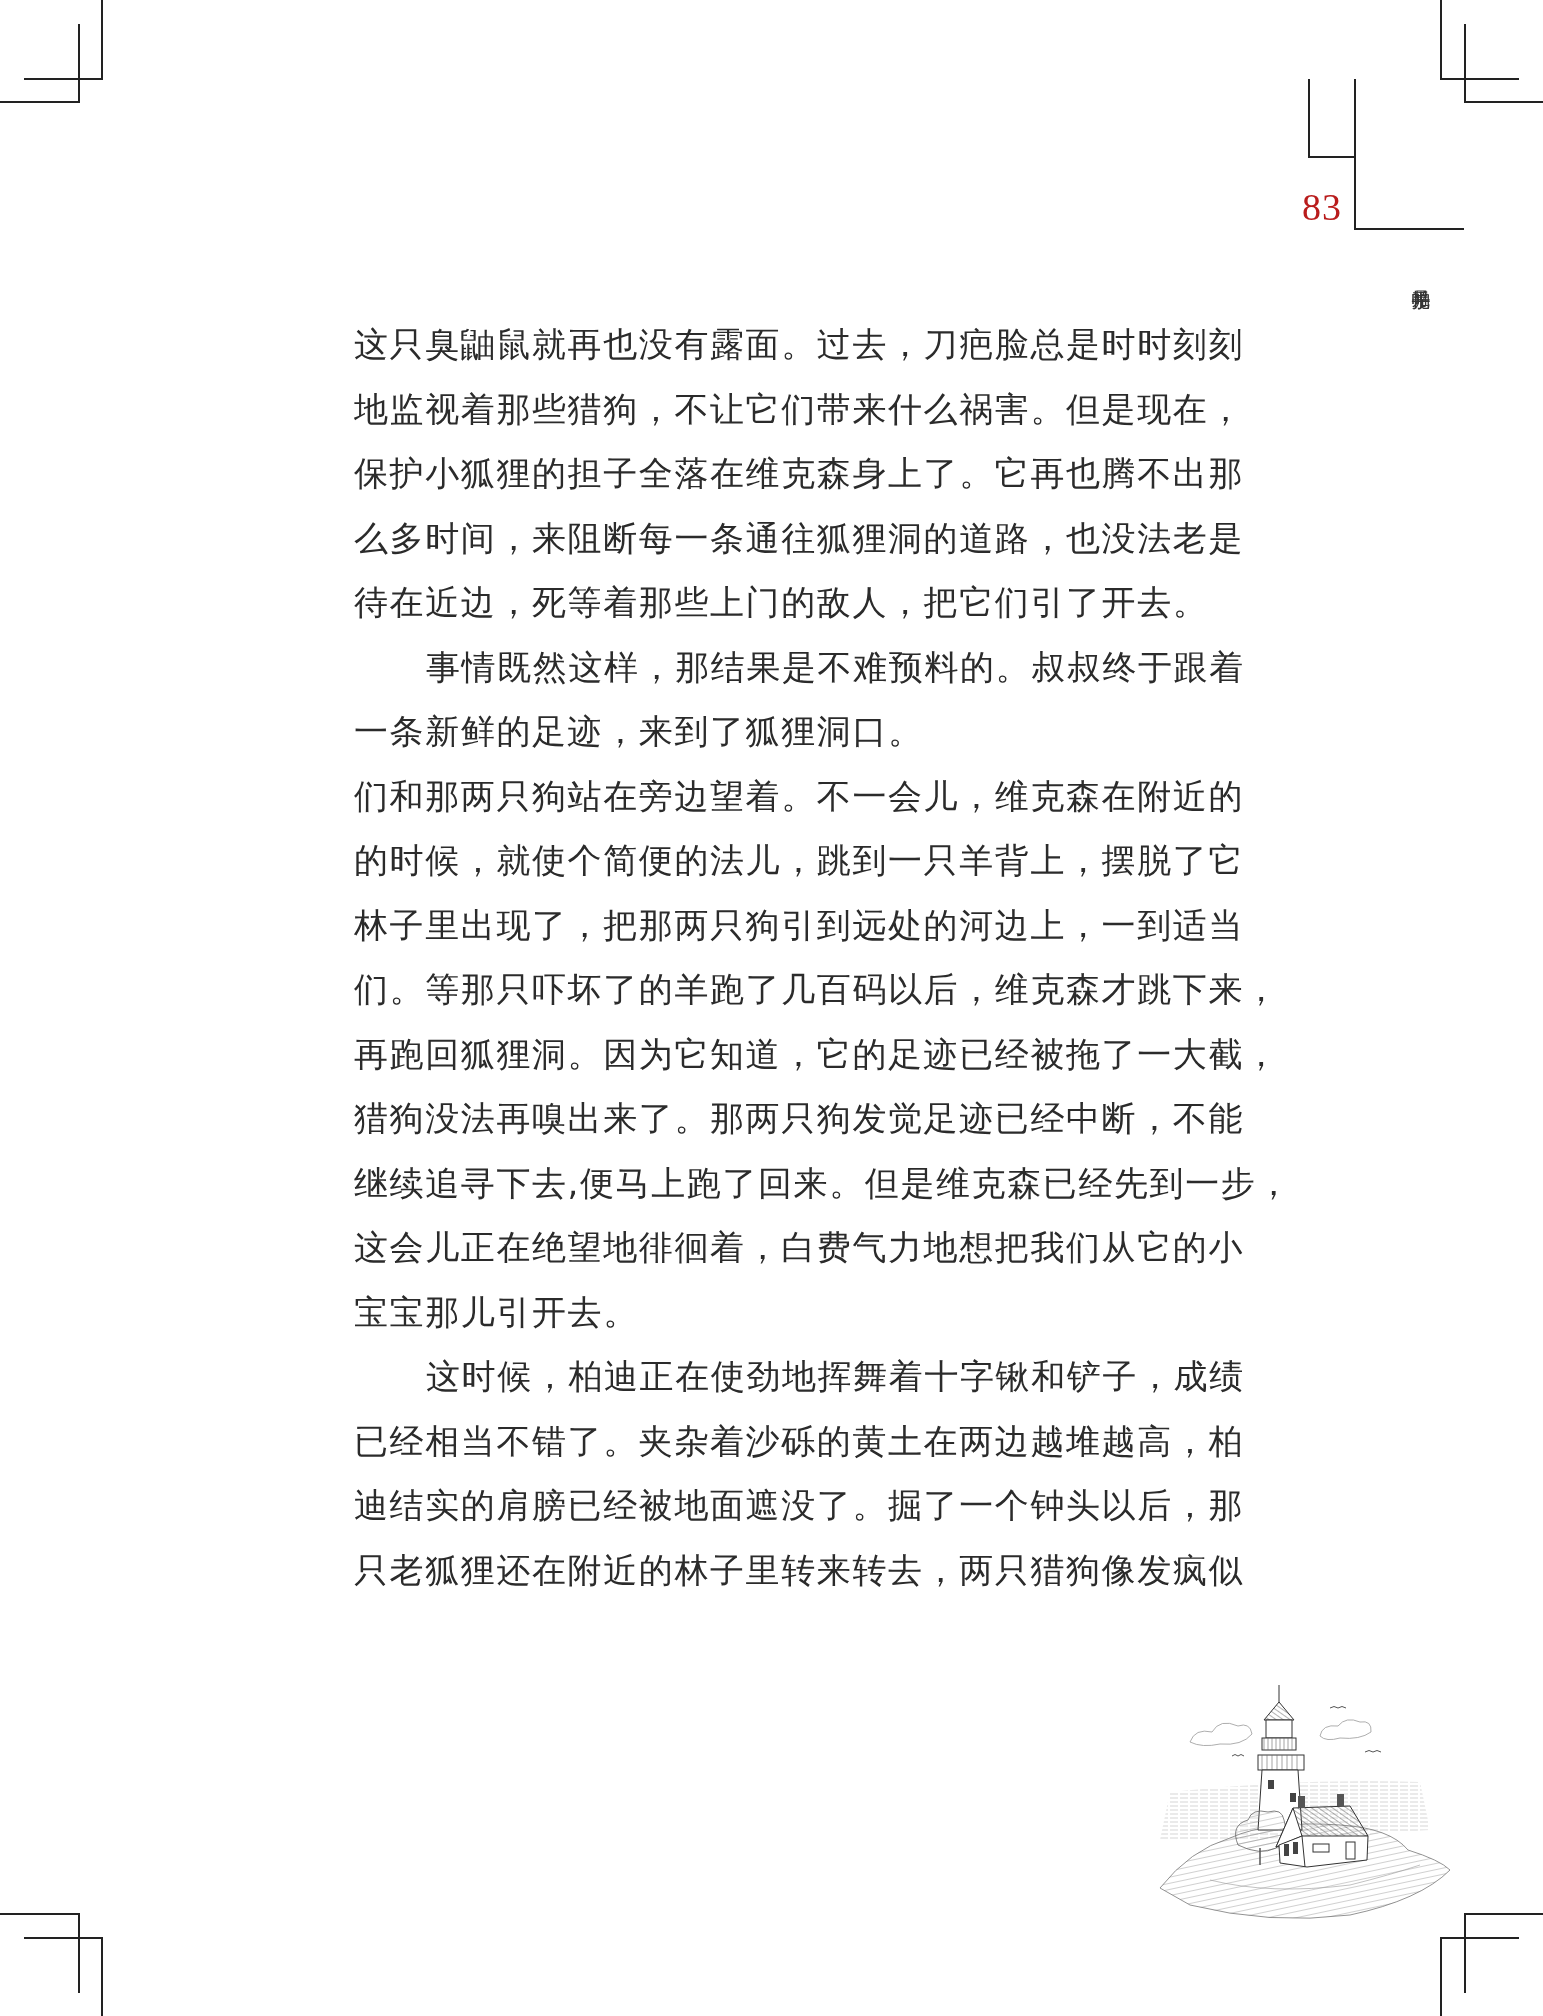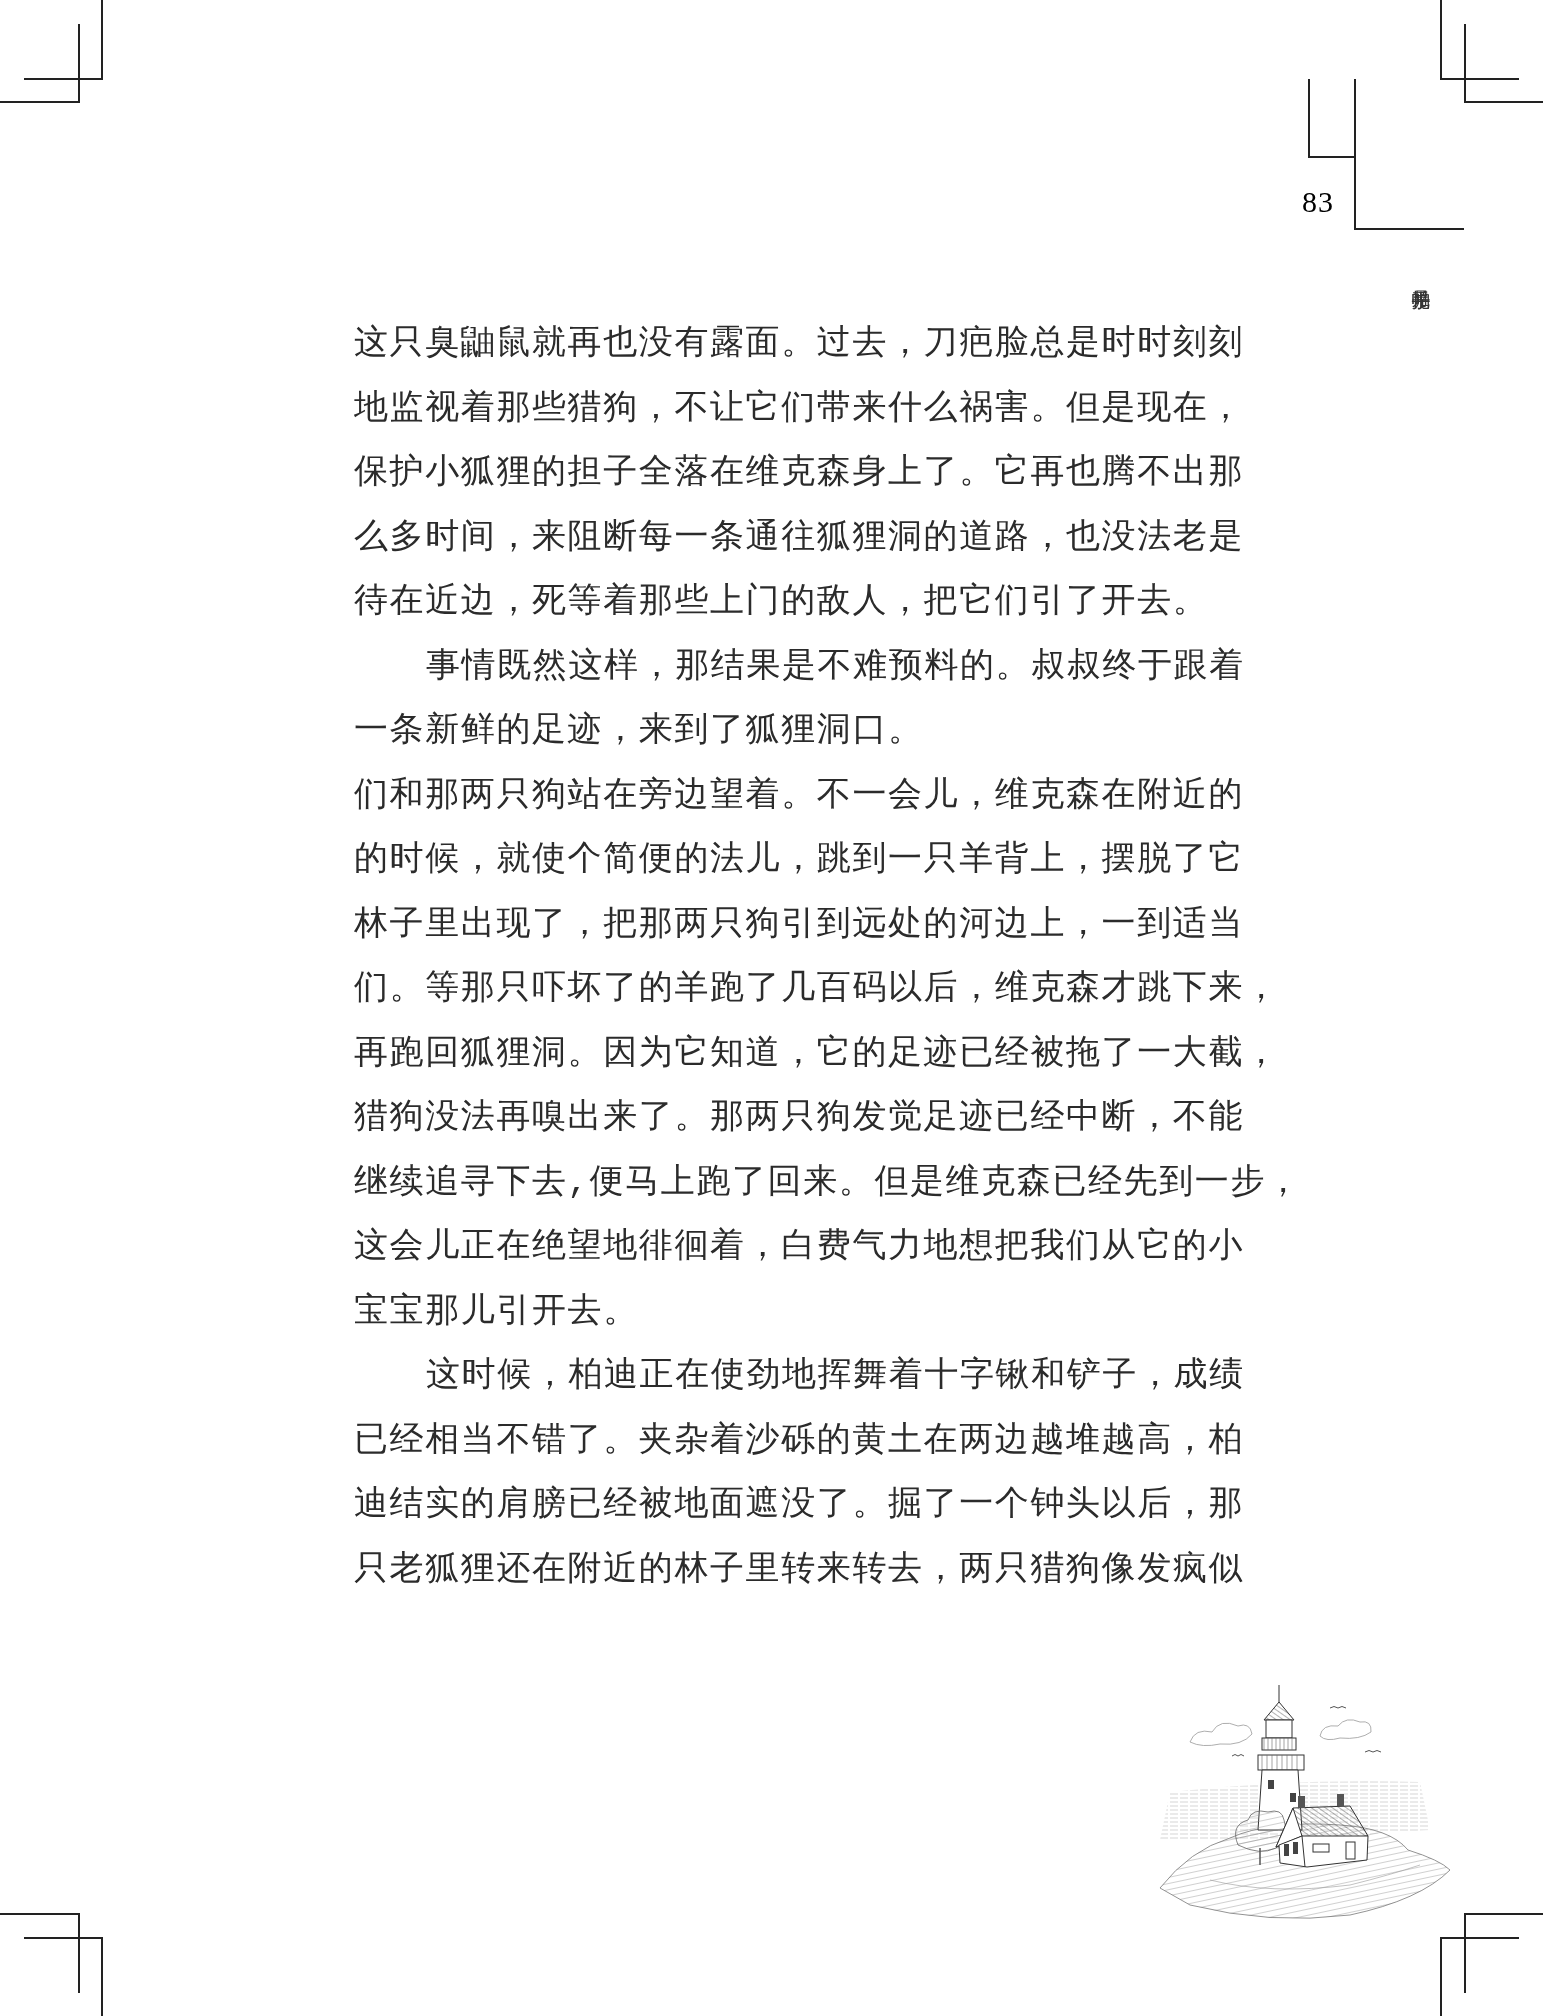--- a/index.html
+++ b/index.html
@@ -8,33 +8,32 @@
     background: #ffffff;
     position: relative;
     overflow: hidden;
     font-family: "DejaVu Sans", "Liberation Sans", sans-serif;
     color: #2a2a2a;
   }
   .crop { position: absolute; background: #222; }
   .page-number {
     position: absolute; left: 1302px; top: 185px;
     font-family: "Liberation Serif", "DejaVu Serif", serif;
-    font-size: 30px; color: #000000; letter-spacing: 1px;
+    font-size: 38px; color: #b91c1c; letter-spacing: 1px;
   }
   .running-title {
     position: absolute; left: 1409px; top: 275px;
     width: 24px;
     font-size: 19px; line-height: 23px; color: #333;
     writing-mode: vertical-rl; text-orientation: upright;
     letter-spacing: 0px;
   }
   .body-text {
     position: absolute; left: 354px; top: 312px;
     width: 860px;
-    font-family: Liberation Mono, monospace;
   }
   .line {
     font-size: 34px;
     line-height: 64.5px;
     height: 64.5px;
     white-space: nowrap;
     letter-spacing: 1.6px;
     color: #2b2b2b;
   }
   .line.indent { padding-left: 72px; text-align: right; }

